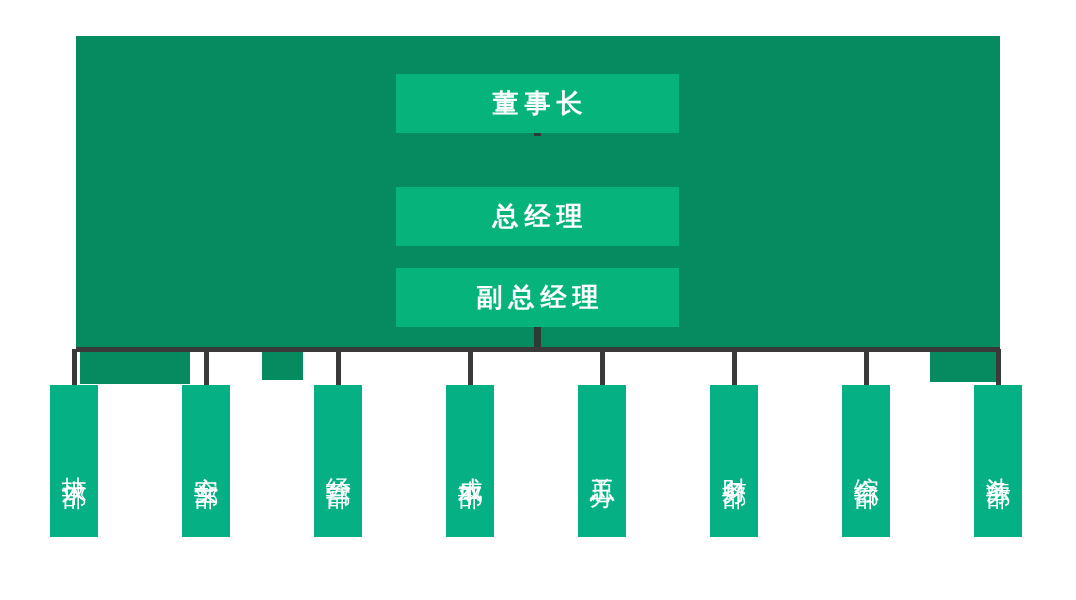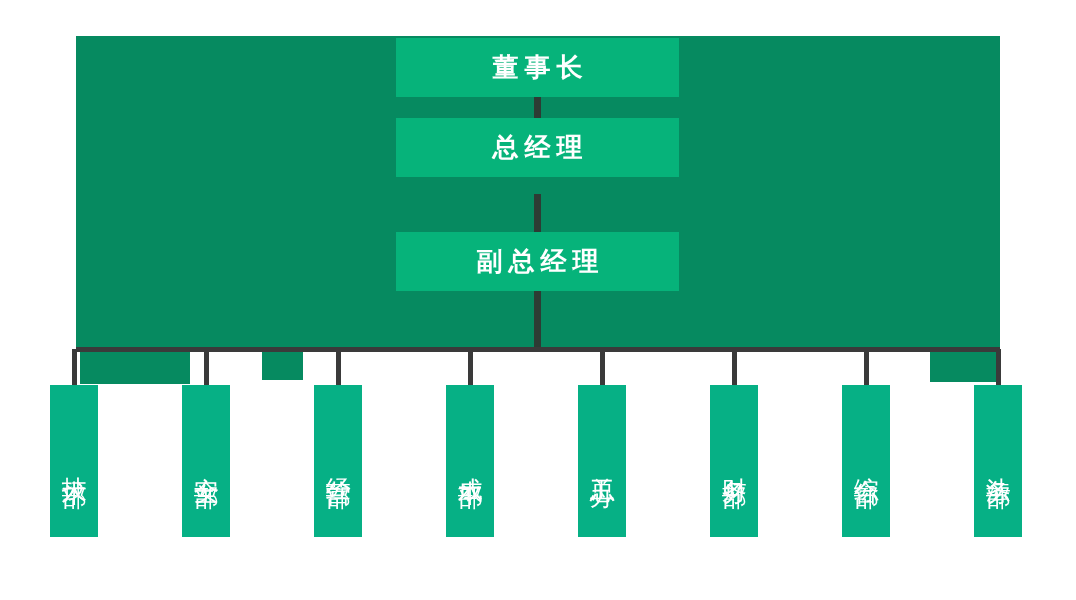--- a/index.html
+++ b/index.html
@@ -66,23 +66,24 @@
     height: 59px;
     background: #06b37a;
     color: #ffffff;
     display: flex;
     align-items: center;
     justify-content: center;
     font-size: 26px;
     font-weight: bold;
     letter-spacing: 6px;
     text-indent: 6px;
+    margin-top: 36px;
   }
   .tier-box.t1 { top: 38px; }
-  .tier-box.t2 { top: 118px; }
+  .tier-box.t2 { top: 151px; }
   .tier-box.t3 { top: 232px; text-align: center; }
 
   
   .dept-line {
     position: absolute;
     top: 349px;
     width: 5px;
     height: 38px;
     background: #3a3a3a;
   }

